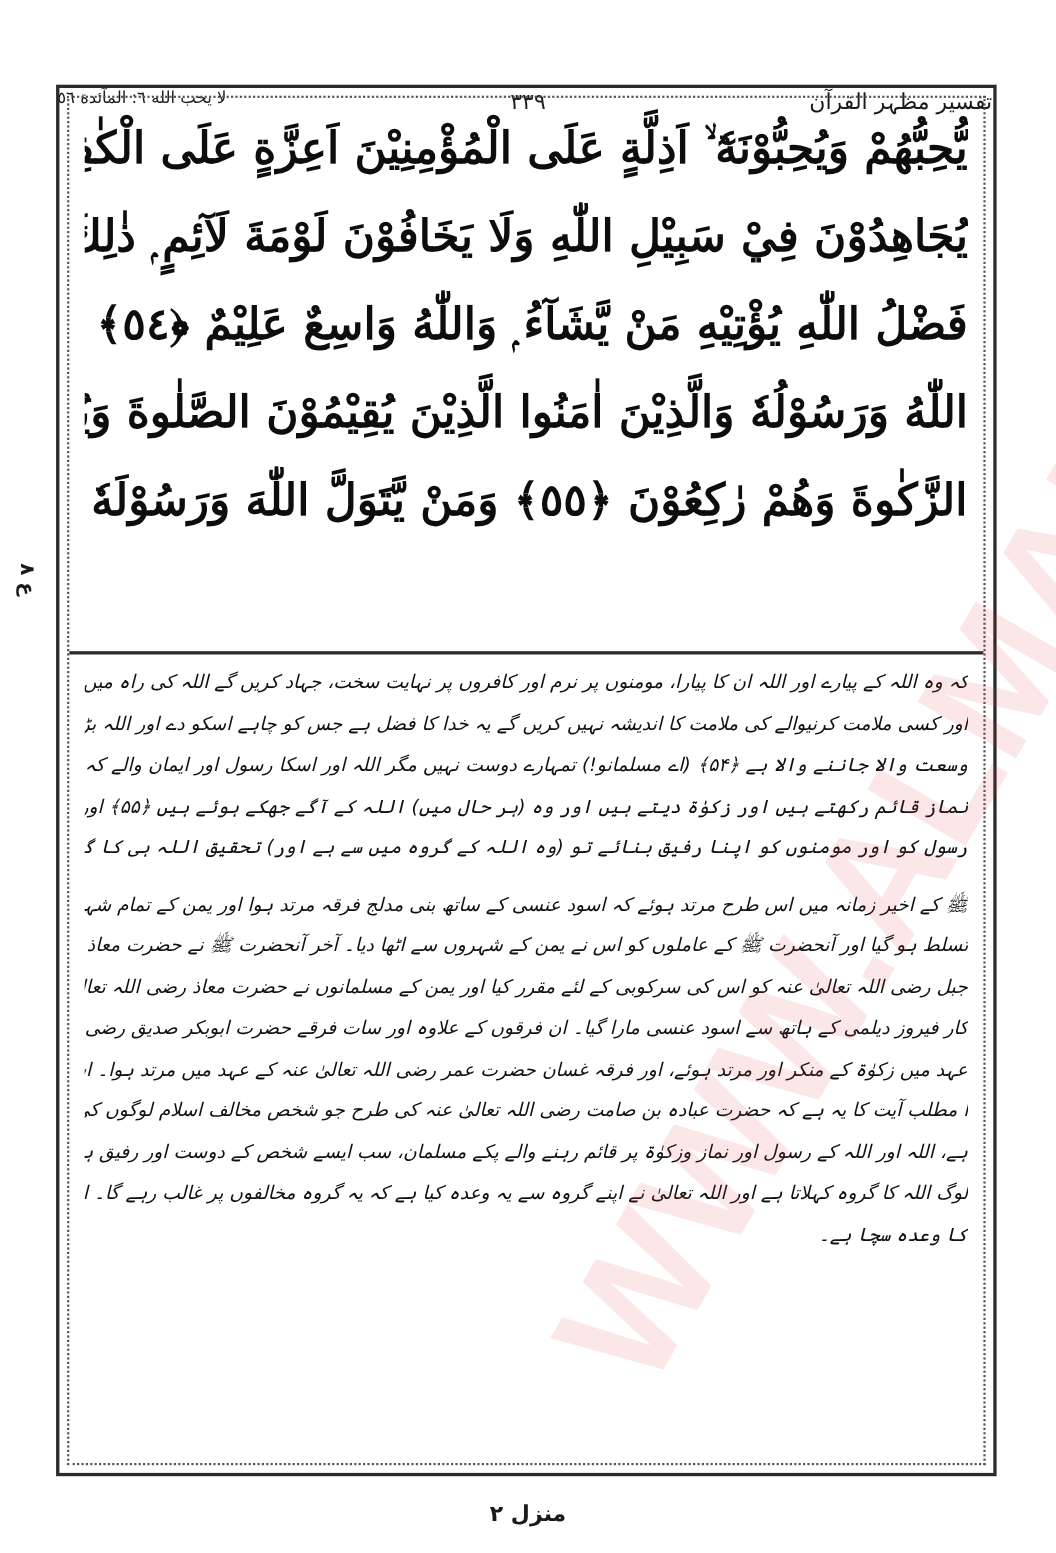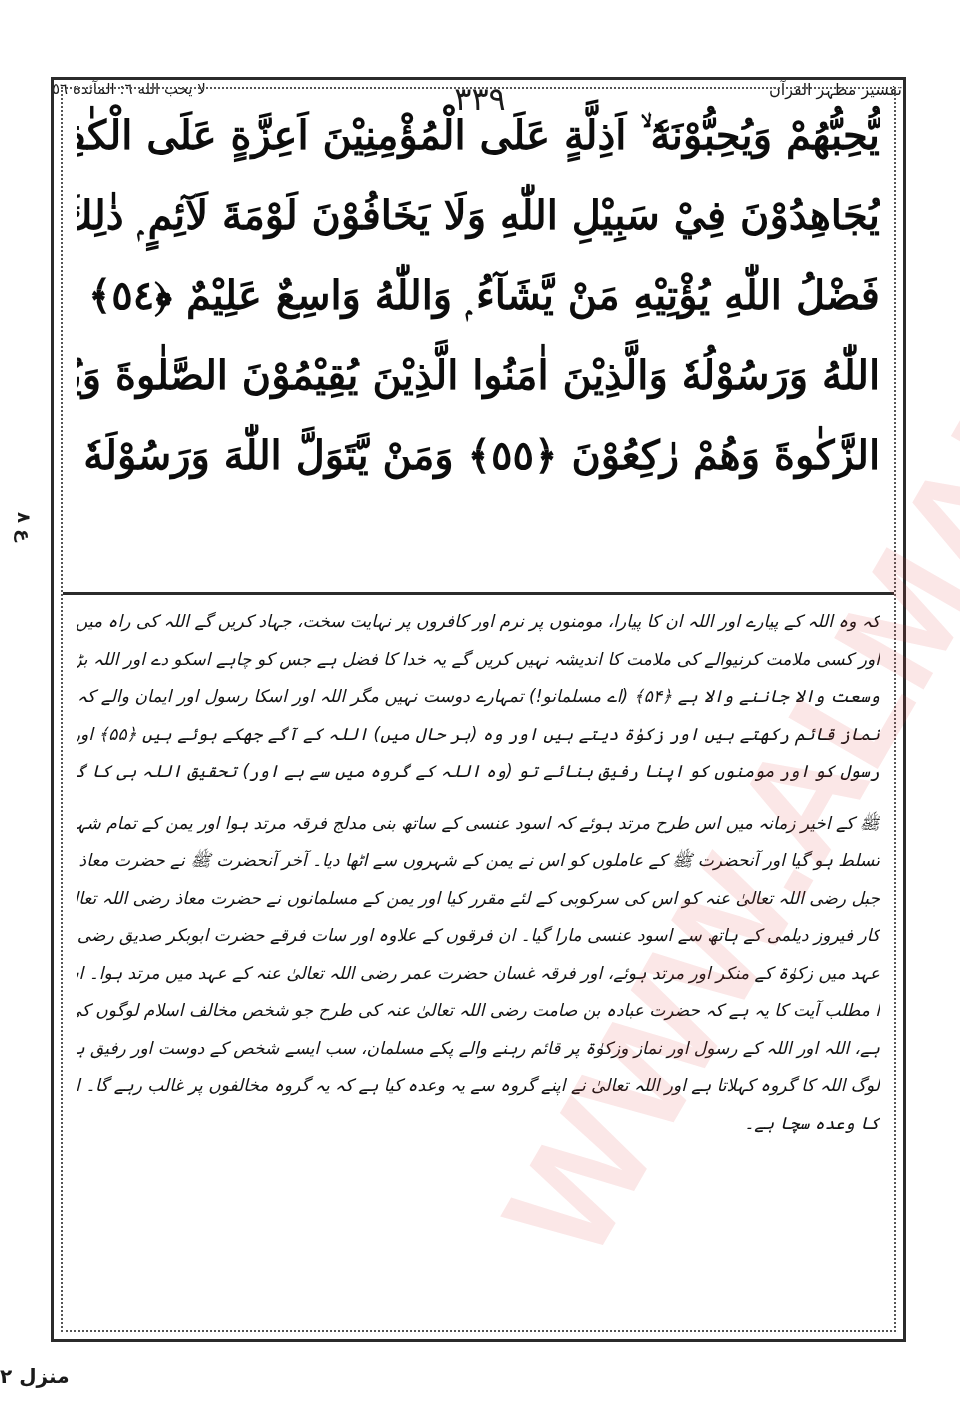--- a/index.html
+++ b/index.html
@@ -1,42 +1,42 @@
 <!DOCTYPE html>
 <html><head>
 <meta charset="utf-8">
 <style>
   html, body { margin:0; padding:0; }
   body { width:960px; height:1412px; background:#ffffff; position:relative; overflow:hidden;
          font-family:"DejaVu Sans", sans-serif; color:#111; }
   .hdr { position:absolute; top:44px; font-size:20px; font-weight:normal; color:#1a1a1a;margin-top:36px; }
   .hdr-left { left:52px; font-size:15px; }
-  .hdr-center { left:0; right:0; text-align:center; font-size:32px; }
-  .hdr-right { right:58px; font-size:16px; }
+  .hdr-center { left:0; right:0; text-align:center; font-size:20px; }
+  .hdr-right { right:58px; font-size:20px; }
   .frame { position:absolute; left:51px; top:77px; width:855px; height:1265px;
            border:3px solid #2b2b2b; box-sizing:border-box; }
   .inner { position:absolute; left:7px; top:7px; right:7px; bottom:7px;
            border:2px dotted #555; box-sizing:border-box; }
   .arabic { position:absolute; left:0; right:0; top:0; height:500px; direction:rtl;
             padding:6px 14px 0 14px; box-sizing:border-box; }
   .ar-line { font-family:"DejaVu Serif", serif; font-weight:bold; font-size:40px;
              line-height:80px; height:80px; text-align:justify; text-align-last:justify;
              white-space:nowrap; overflow:hidden; color:#0d0d0d; }
   .ar-line.last { text-align-last:right; }
   .divider { position:absolute; left:0; right:0; top:503px; border-top:3px solid #2b2b2b; }
   .urdu { position:absolute; left:0; right:0; top:514px; direction:rtl; padding:0 14px;
           box-sizing:border-box; }
   .ur-line { font-family:"DejaVu Sans", sans-serif; font-size:17px; line-height:37.5px;
              height:37.5px; white-space:nowrap; overflow:hidden; text-align:justify;
              text-align-last:justify; color:#111;font-style:italic; }
   .ur-line.short { text-align-last:right; }
   .ur-gap { height:14px; }
   .side-mark { position:absolute; left:14px; top:512px; font-size:18px; font-weight:bold;
                writing-mode:vertical-rl; color:#1a1a1a; }
-  .footer { position:absolute; top:1364px; left:0; right:0; text-align:left; font-size:20px;
+  .footer { position:absolute; top:1364px; left:0; right:0; text-align:center; font-size:20px;
             font-weight:bold; color:#1a1a1a; }
   .watermark { position:absolute; left:120px; top:420px; font-size:150px; font-weight:bold;
                color:rgba(220,60,60,0.12); transform:rotate(-60deg); transform-origin:center;
                white-space:nowrap; pointer-events:none; font-family:"Liberation Sans", sans-serif; }
 </style>
 </head>
 <body>
 
 <div class="hdr hdr-left">لا يحب الله ٦: المآئدة ٥٦</div>
 <div class="hdr hdr-center">٣٣٩</div>

